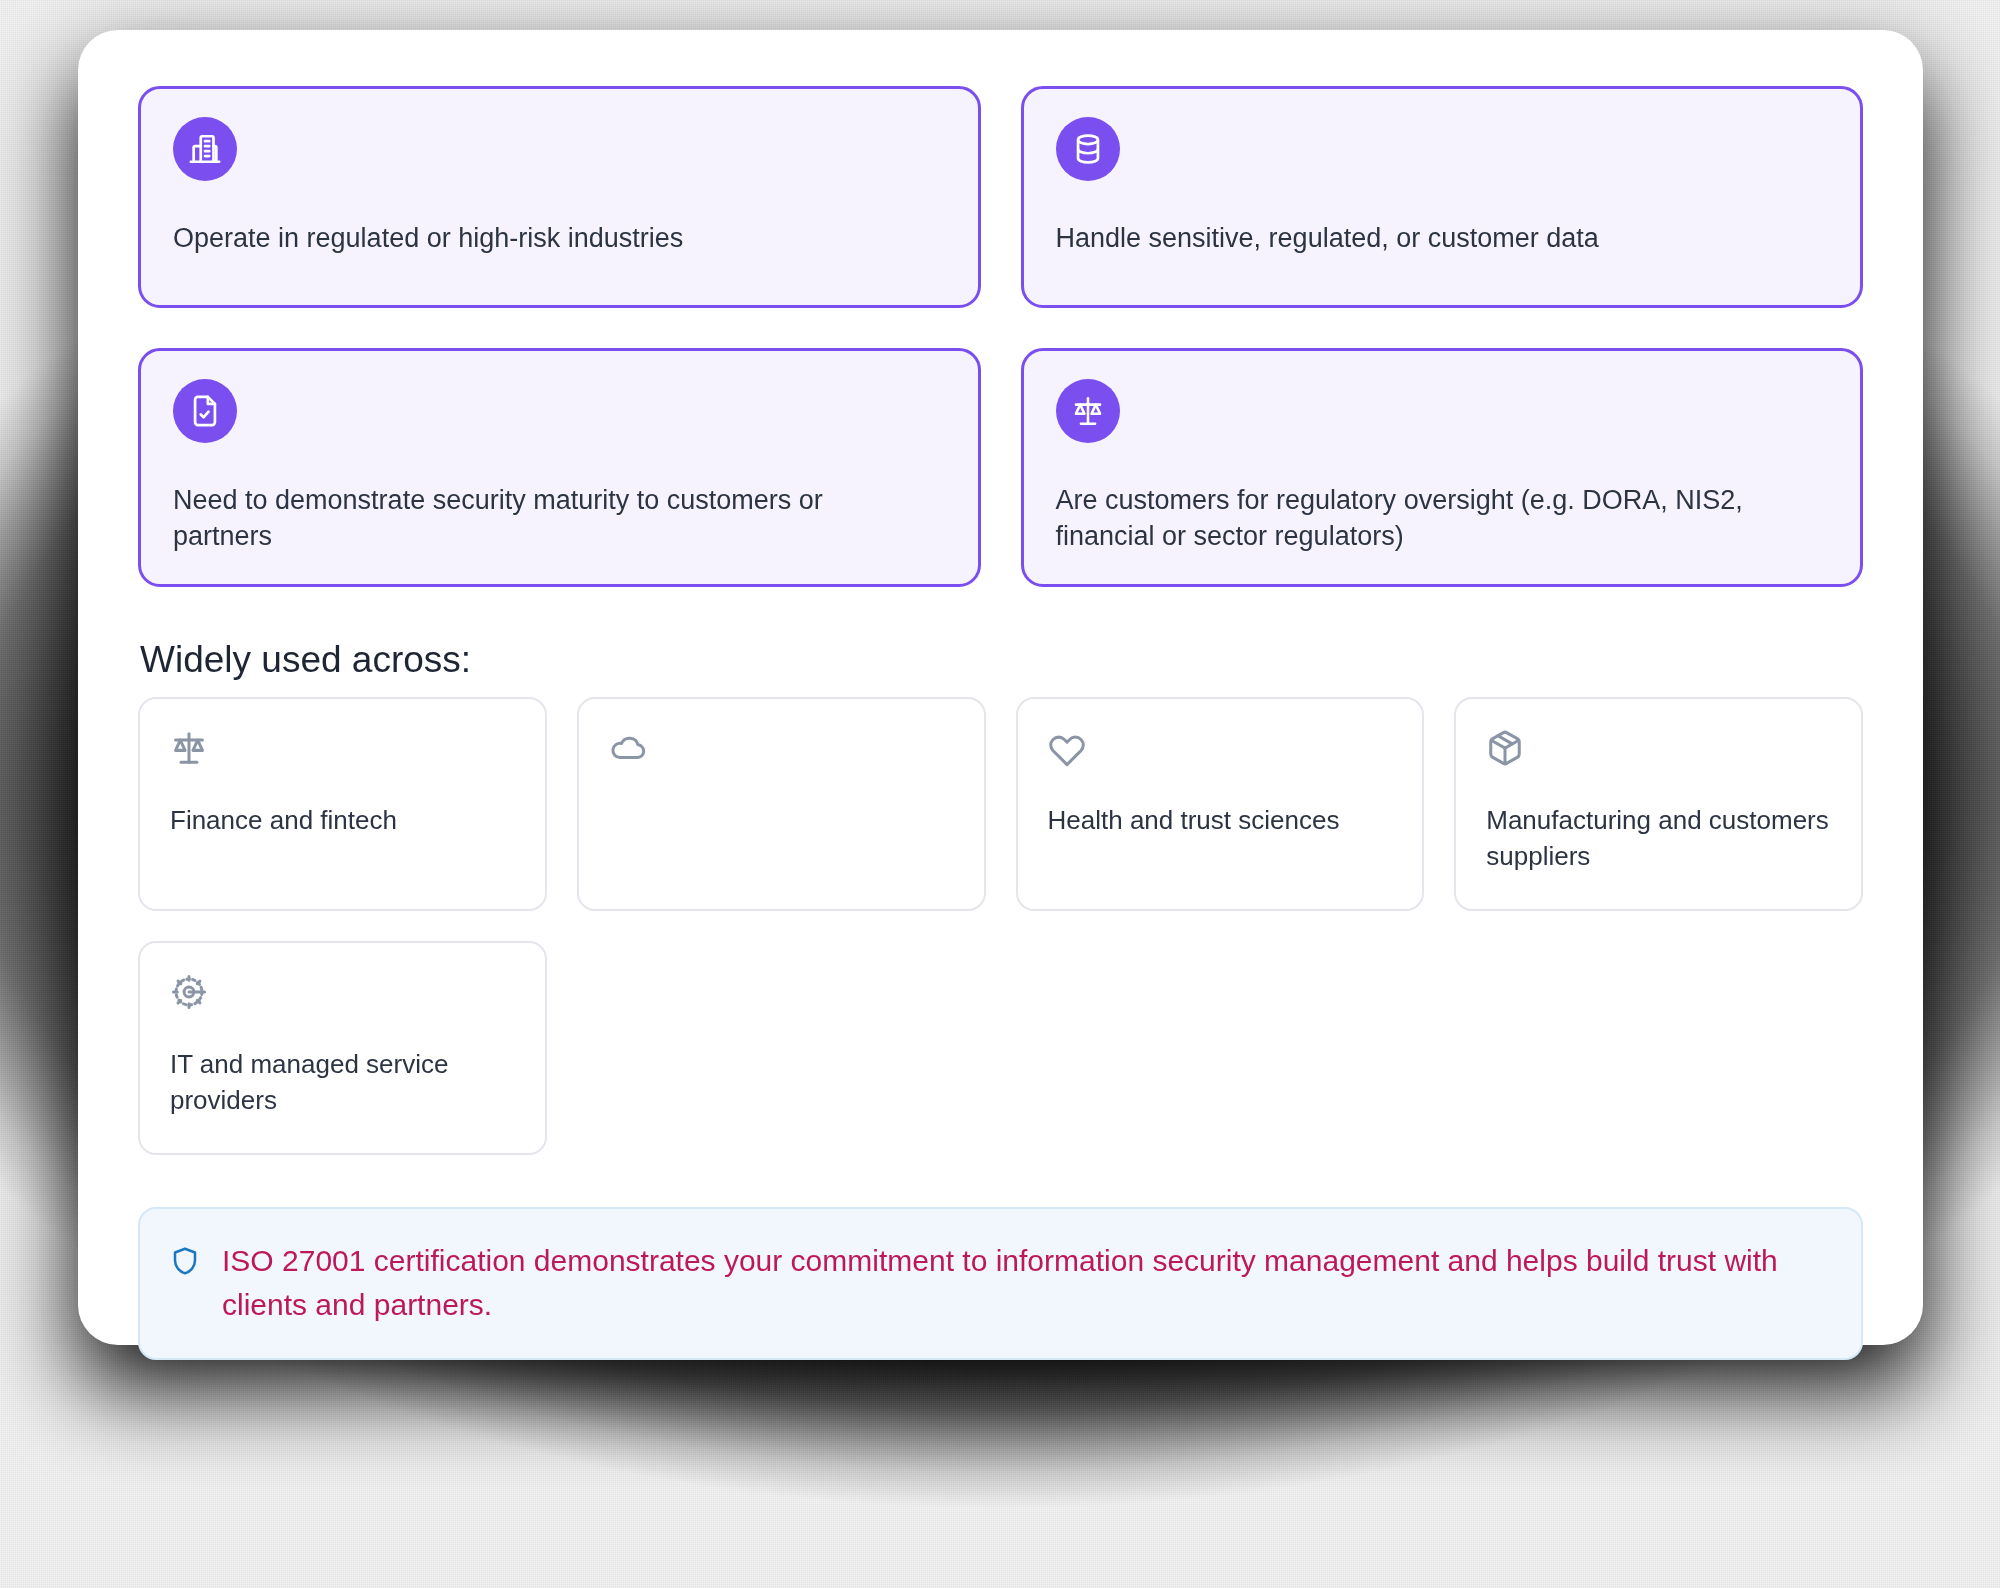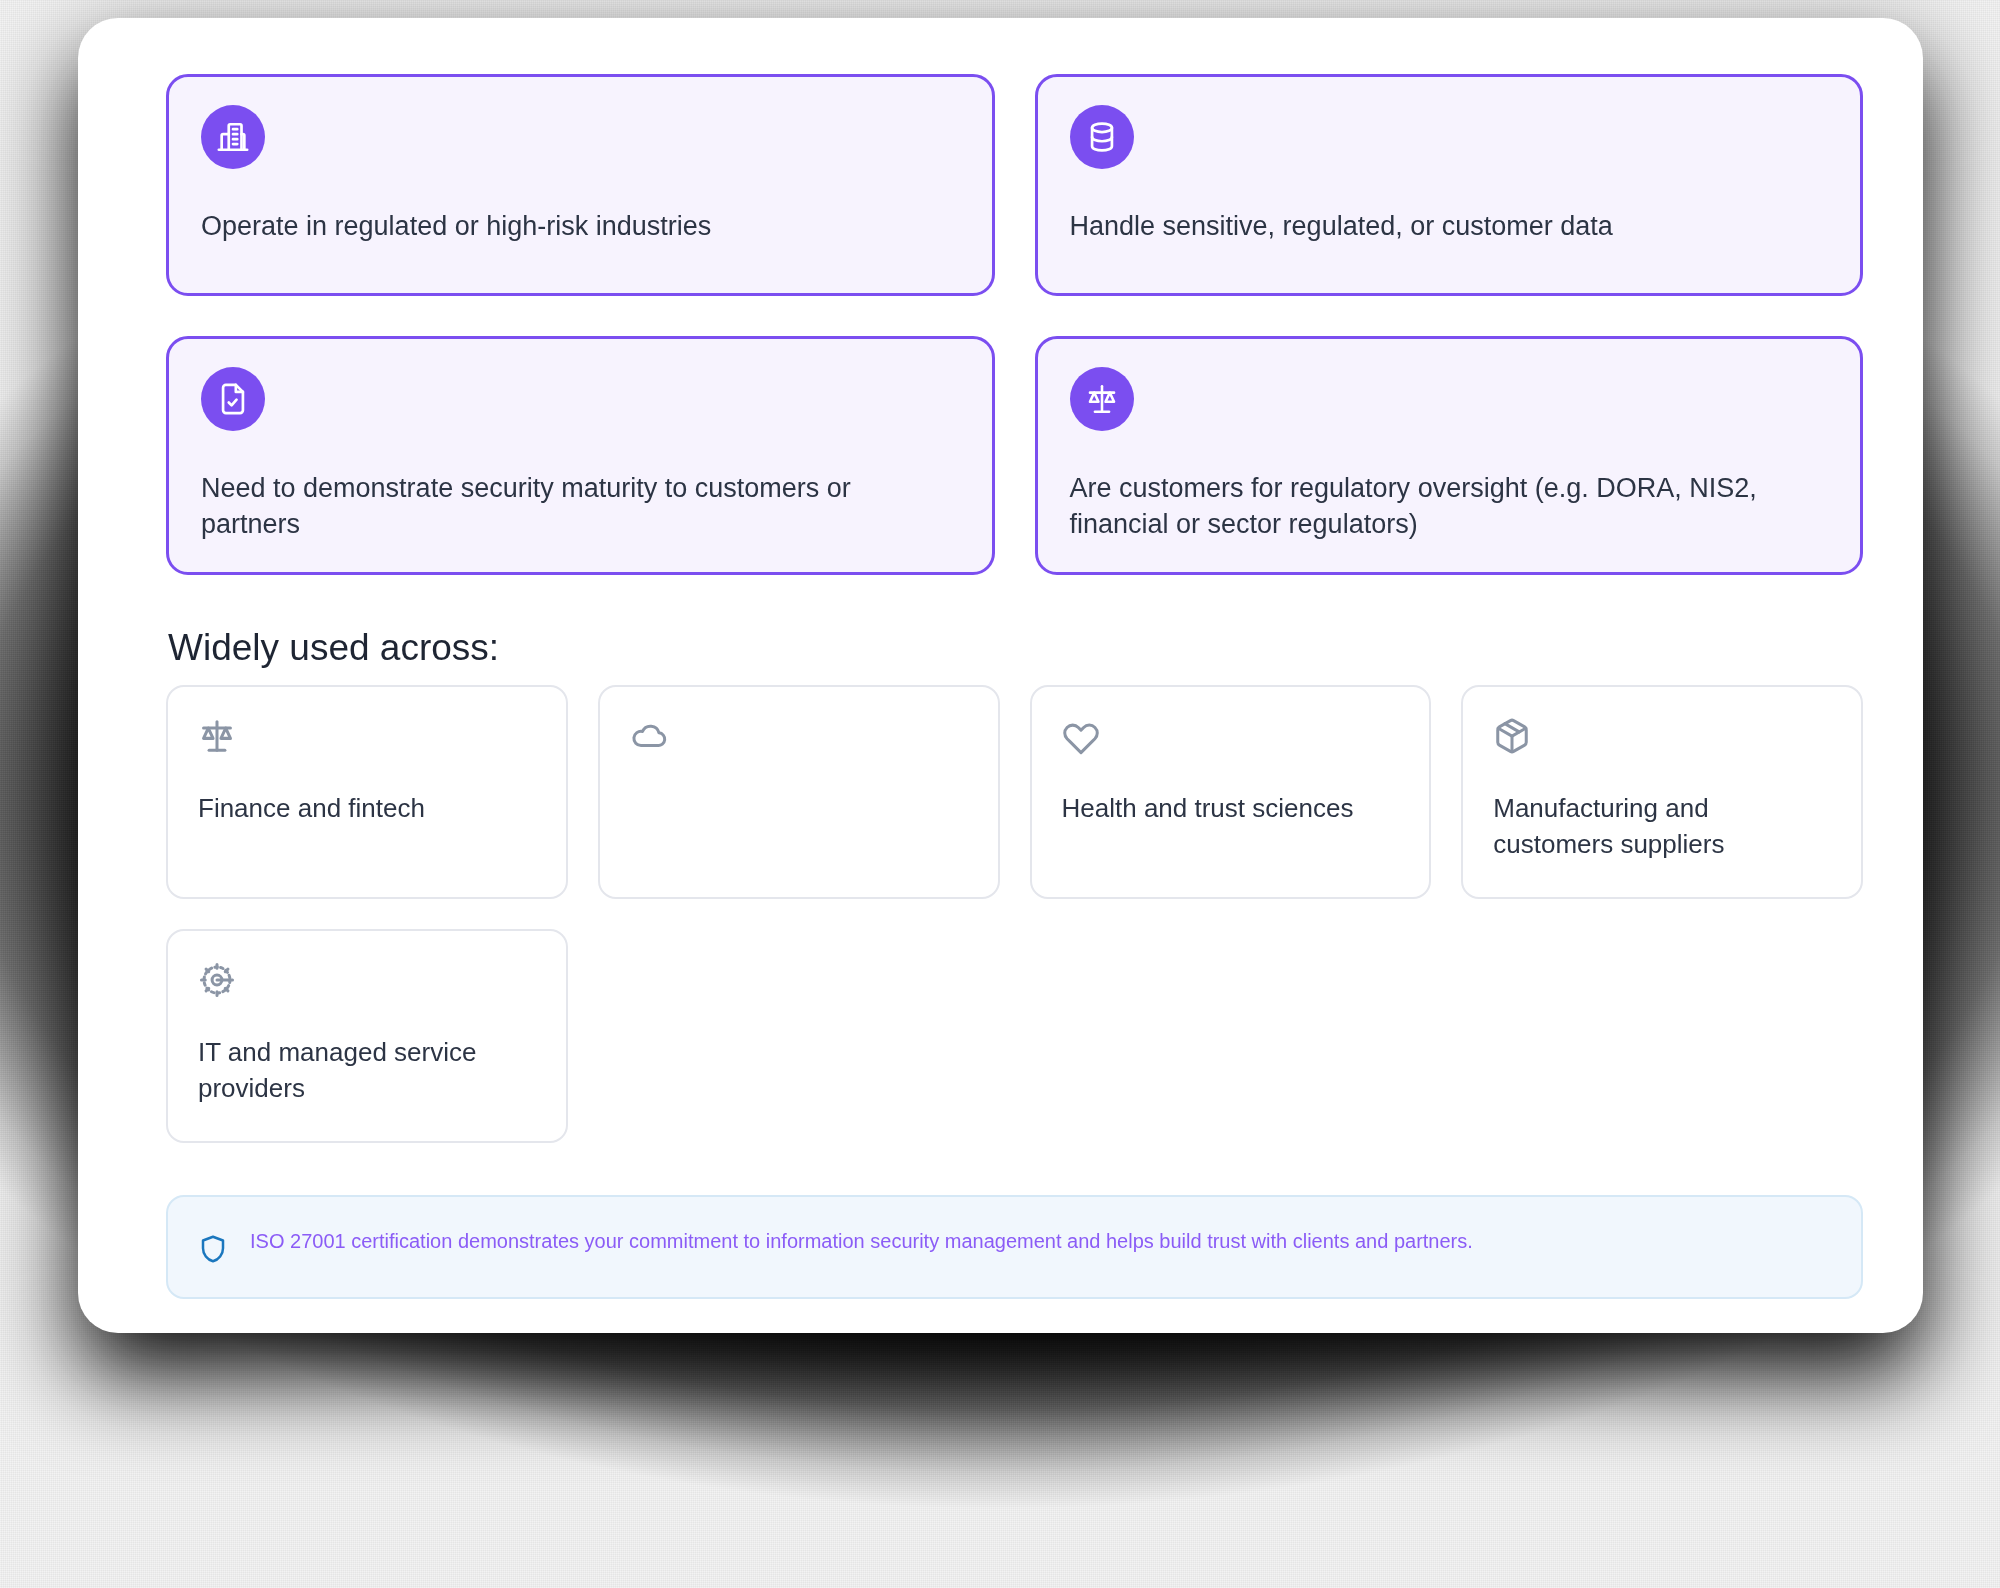--- a/index.html
+++ b/index.html
@@ -29,27 +29,27 @@
     inset: 0;
     opacity: .55;
     background-image:
       repeating-linear-gradient(0deg, rgba(255,255,255,.05) 0px, rgba(255,255,255,.05) 1px, rgba(0,0,0,.05) 1px, rgba(0,0,0,.05) 2px),
       repeating-linear-gradient(90deg, rgba(255,255,255,.05) 0px, rgba(255,255,255,.05) 1px, rgba(0,0,0,.05) 1px, rgba(0,0,0,.05) 2px);
   }
 
   #panel {
     position: absolute;
     left: 78px;
-    top: 18px;
+    top: 30px;
     width: 1845px;
     height: 1315px;
     background: #ffffff;
     border-radius: 40px;
     box-shadow: 0 42px 90px rgba(0,0,0,.95);
-    padding: 56px 60px 0 88px;
+    padding: 56px 60px 0 60px;
   }
 
   
   .criteria-grid {
     display: grid;
     grid-template-columns: 1fr 1fr;
     column-gap: 40px;
     row-gap: 40px;
   }
 
@@ -131,23 +131,23 @@
     gap: 22px;
     align-items: flex-start;
   }
   .info-icon { flex: none; padding-top: 6px; }
   .info-icon svg {
     width: 30px; height: 32px; display: block;
     stroke: #1b77be; fill: none; stroke-width: 2;
     stroke-linejoin: round; stroke-linecap: round;
   }
   .info-text {
-    font-size: 20px;
+    font-size: 30px;
     line-height: 1.45;
-    color: #8b5cf6;
+    color: #be185d;
     max-width: 1630px;
   }
 </style>
 </head>
 <body>
 
 <div id="backdrop"></div>
 
 <div id="panel">
 

